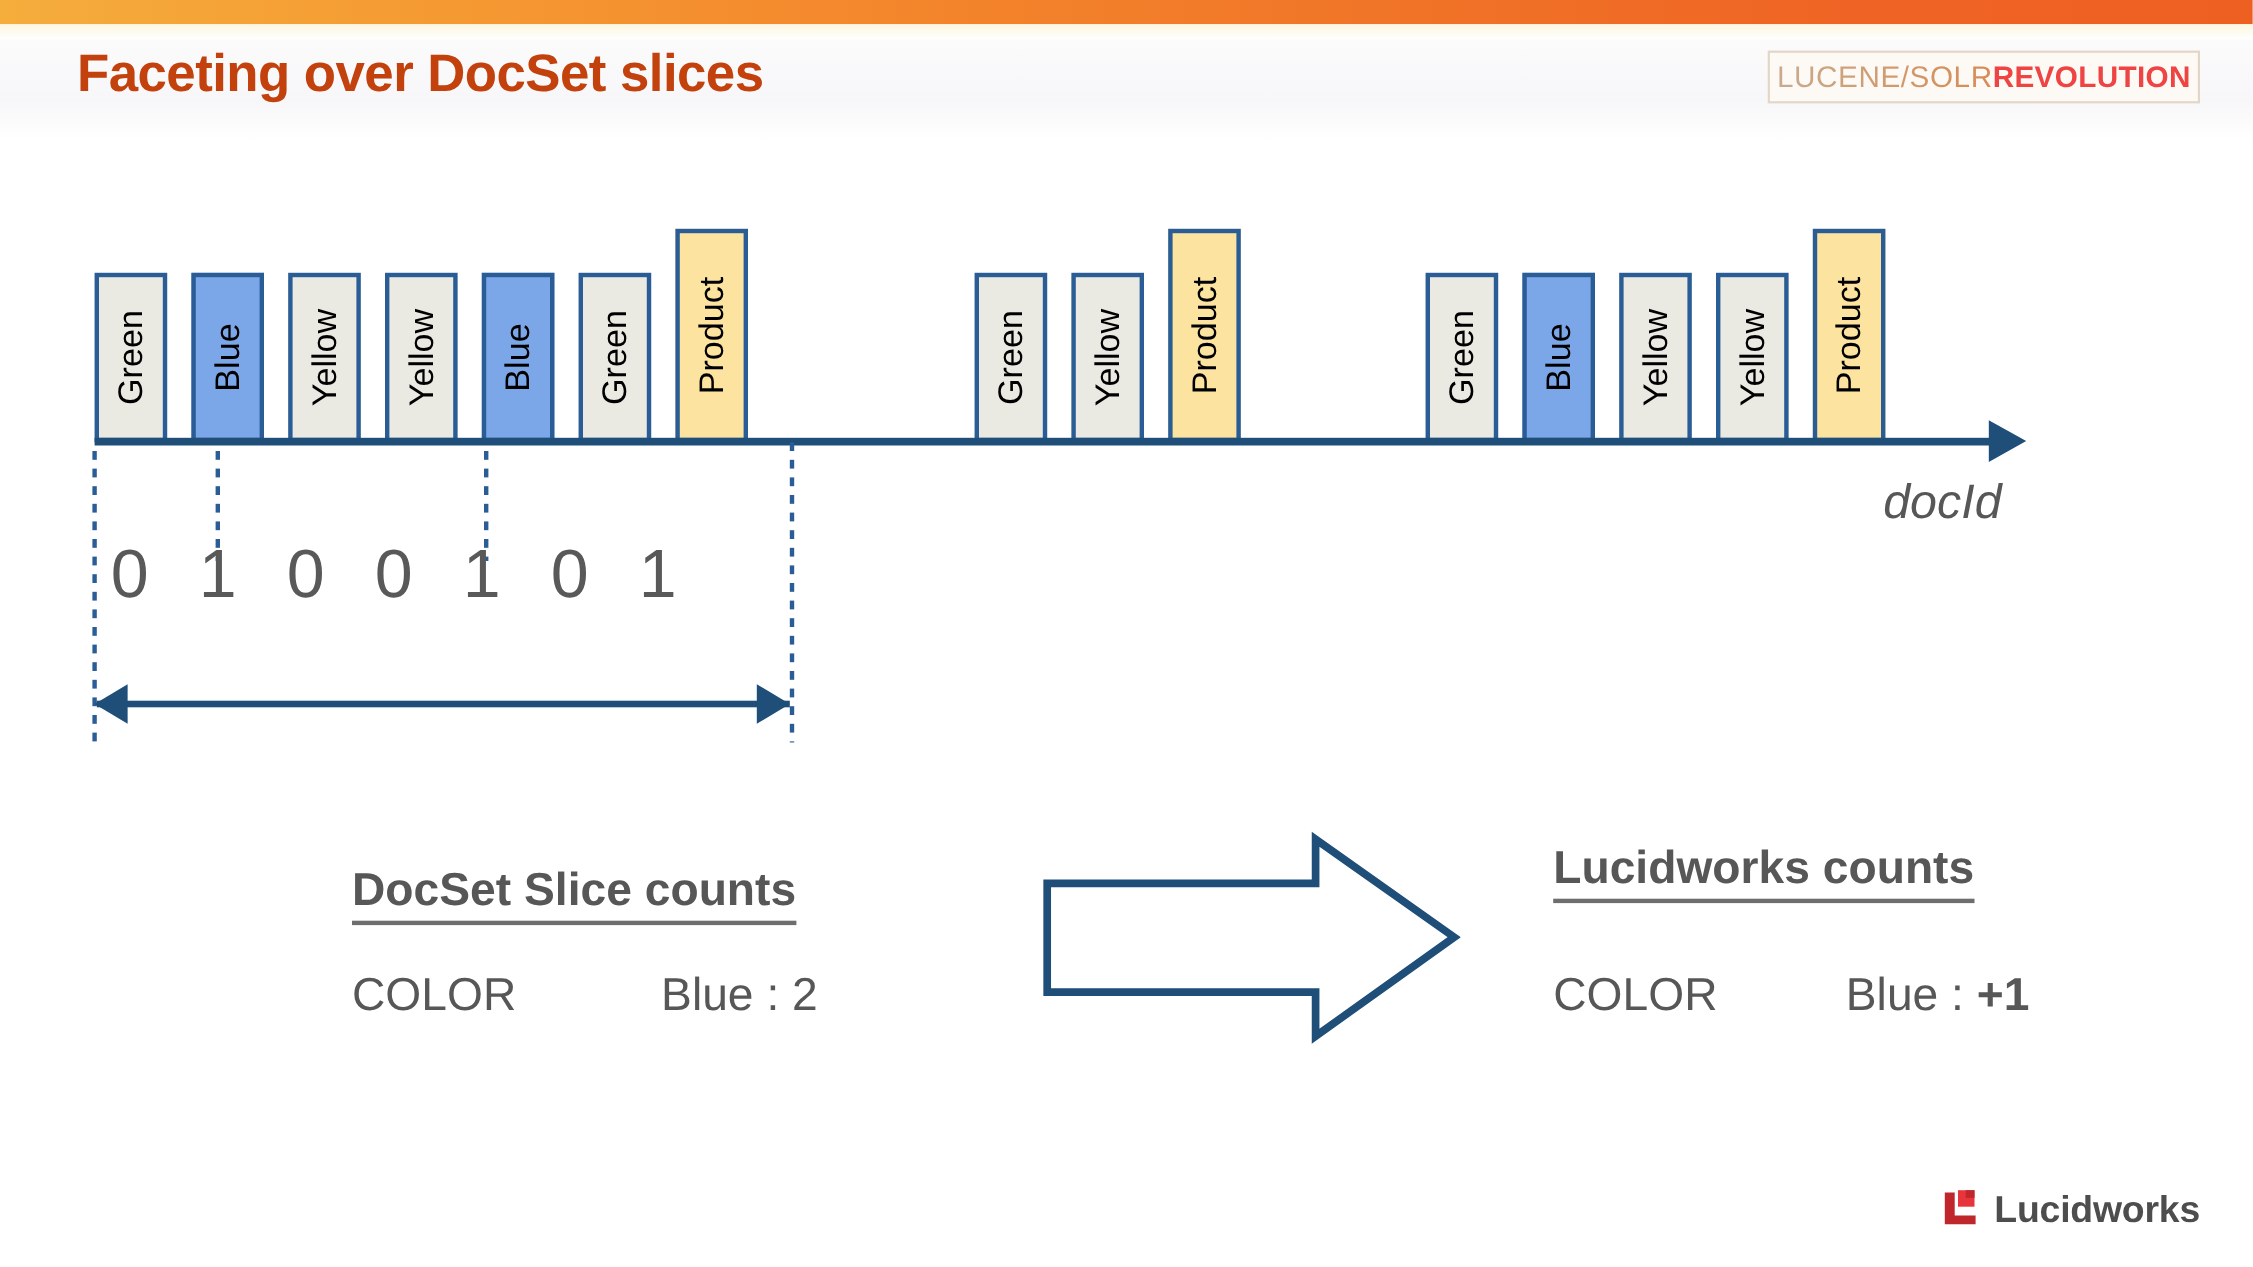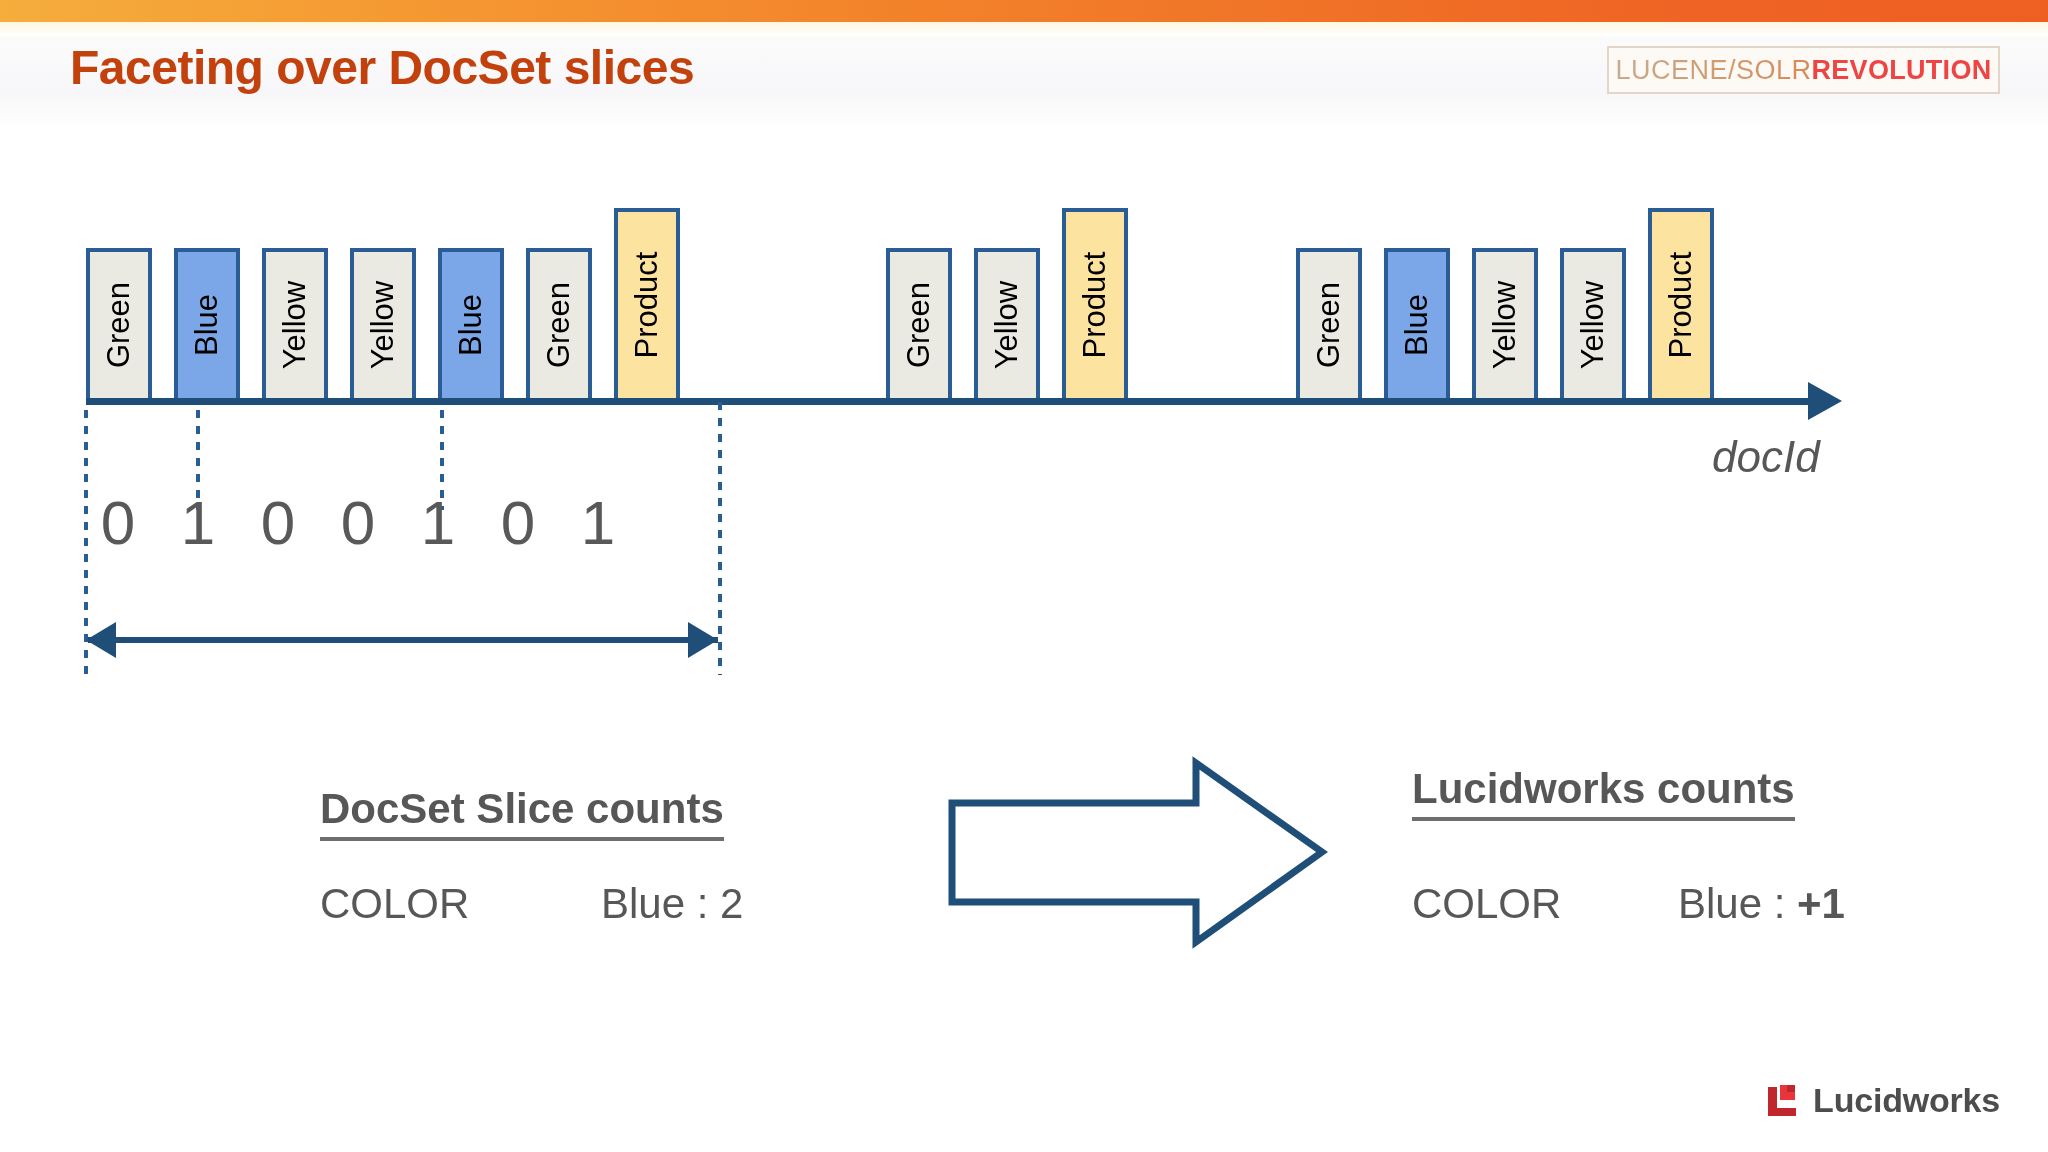--- a/index.html
+++ b/index.html
@@ -126,21 +126,21 @@
   .panel-value{
     position:absolute;font-size:42px;color:#575757;white-space:nowrap;
   }
   .panel-value b{font-weight:bold;}
 
   #block-arrow{position:absolute;}
 
   
   #lucidworks-logo{
     position:absolute;right:48px;bottom:32px;
-    display:flex;align-items:center;gap:14px;
+    display:flex;gap:14px;
   }
   #lucidworks-logo .lw-mark{
     position:relative;width:34px;height:34px;
   }
   #lucidworks-logo .lw-name{
     font-size:34px;font-weight:bold;color:#4d4d4d;letter-spacing:-0.2px;
   }
 </style>
 </head>
 <body>

